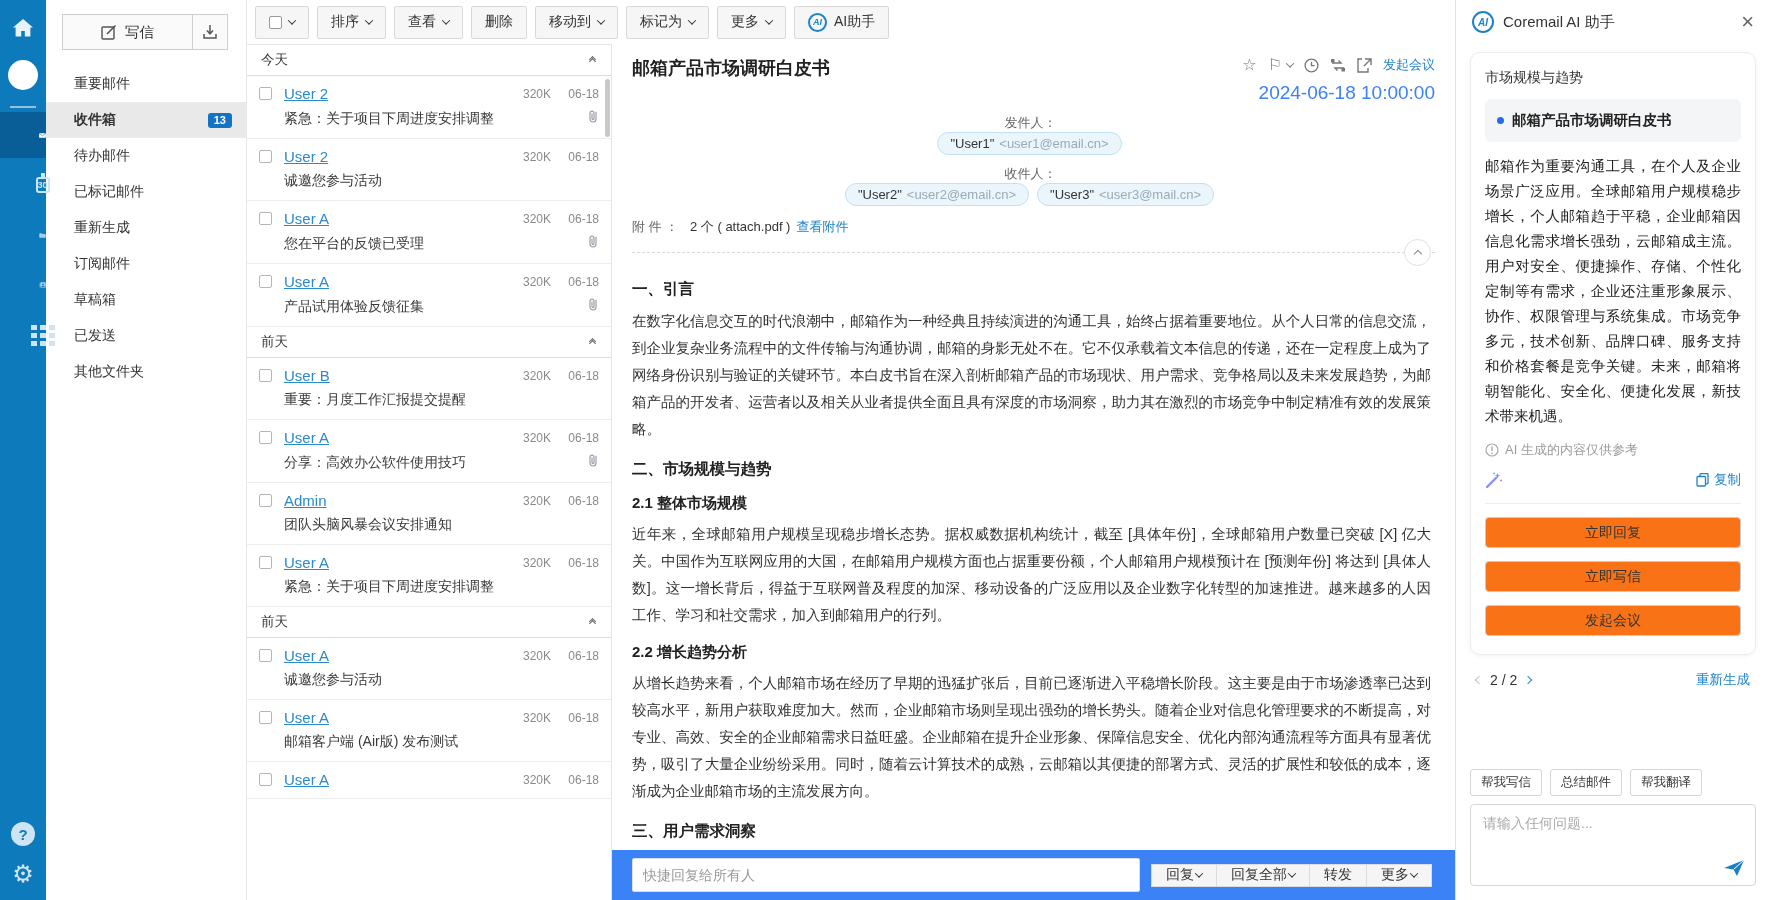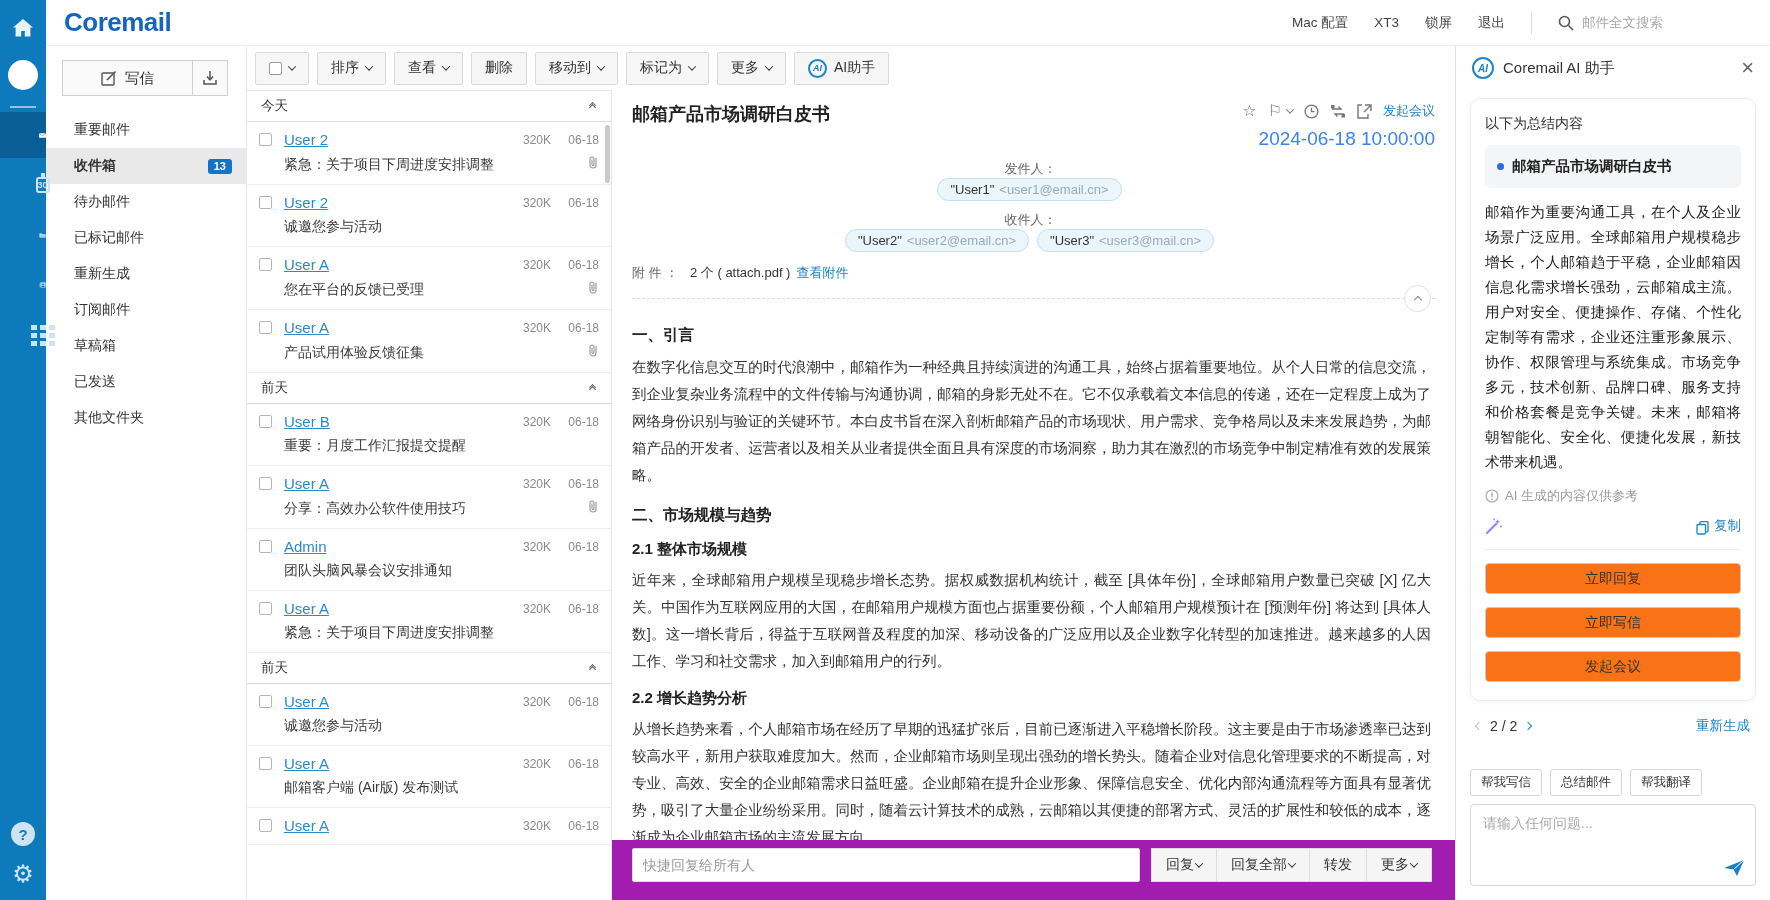--- a/index.html
+++ b/index.html
@@ -104,43 +104,43 @@
   .attach-row { display:flex; align-items:center; margin-top:12px; font-size:13px; }
   .attach-info { color:#333; margin-right:6px; }
   .attach-link { color:#1f83c7; cursor:pointer; }
   .msg-divider { border-top:1px dashed #d9d9d9; margin:16px 0 4px; position:relative; }
   .collapse-btn { position:absolute; right:4px; top:-14px; width:27px; height:27px; border:1px solid #e0e0e0; border-radius:50%;
     background:#fff; display:flex; align-items:center; justify-content:center; color:#888; cursor:pointer; }
   .msg-body { padding:6px 4px 0 0; }
   .msg-body .bh1 { font-size:15.5px; font-weight:bold; color:#222; margin:16px 0 6px; }
   .msg-body .bh2 { font-size:15px; font-weight:bold; color:#222; margin:14px 0 4px; }
   .msg-body p { font-size:14.5px; line-height:27px; color:#333; margin:8px 0; text-align:justify; }
-  .replybar { flex-shrink:0; display:flex; align-items:center; padding:8px 20px 18px; background:#a21caf; }
+  .replybar { flex-shrink:0; display:flex; align-items:center; padding:8px 20px 8px; background:#3b82f6; }
   .quick-input { width:508px; height:34px; border:1px solid #ddd; border-radius:2px; padding:0 10px; font-size:14px; color:#333; outline:none; }
   .quick-input::placeholder { color:#999; }
   .rb-group { display:flex; margin-left:12px; }
-  .rb-btn { display:inline-flex; align-items:center; gap:2px; height:34px; padding:0 14px; background:#f5f5f5;
+  .rb-btn { display:inline-flex; align-items:center; gap:2px; height:23px; padding:0 14px; background:#f5f5f5;
     border:1px solid #ddd; margin-left:-1px; font-size:14px; color:#333; cursor:pointer; white-space:nowrap; }
 
   
   .ai { width:315px; flex-shrink:0; border-left:1px solid #e2e2e2; display:flex; flex-direction:column; overflow:hidden; }
   .ai-head { height:44px; flex-shrink:0; display:flex; align-items:center; gap:9px; padding:0 16px; }
   .ai-head .ai-logo { width:22px; height:22px; font-size:10px; }
   .ai-title { font-size:15px; color:#333; }
   .ai-close { margin-left:auto; font-size:22px; color:#666; cursor:pointer; line-height:1; }
   .ai-card { margin:8px 14px 0; border:1px solid #ececec; border-radius:10px; padding:16px 14px 18px;
     box-shadow:0 1px 5px rgba(0,0,0,.05); }
   .ai-sum-label { font-size:14px; color:#333; }
   .ai-docbox { margin-top:12px; background:#f4f5f6; border-radius:6px; padding:12px; display:flex; align-items:center; gap:8px; }
   .ai-dot { width:7px; height:7px; border-radius:50%; background:#2b6be4; flex-shrink:0; }
   .ai-doc-title { font-size:14.5px; color:#222; font-weight:600; }
   .ai-summary { font-size:14.5px; line-height:25px; color:#222; margin-top:12px; text-align:justify; }
   .ai-disclaimer { display:flex; align-items:center; gap:6px; margin-top:12px; font-size:13px; color:#9b9b9b; }
   .ai-tools { display:flex; align-items:center; margin-top:12px; }
-  .ai-copy { margin-left:auto; display:inline-flex; align-items:flex-end; gap:5px; color:#1f83c7; font-size:13.5px; cursor:pointer; }
+  .ai-copy { margin-left:auto; display:inline-flex; align-items:center; gap:5px; color:#1f83c7; font-size:13.5px; cursor:pointer; }
   .ai-carddiv { border-top:1px solid #ededed; margin-top:14px; }
   .ai-action { width:100%; height:31px; margin-top:13px; background:#f97316; border:1px solid #c9c9c9; border-radius:4px;
     font-size:14px; color:#333; cursor:pointer; font-family:inherit; }
   .ai-pager { display:flex; align-items:center; gap:8px; margin:16px 20px 0; }
   .ai-pgtext { font-size:14px; color:#333; }
   .pg-prev { color:#c0c0c0; } .pg-next { color:#1f83c7; cursor:pointer; }
   .ai-regen { margin-left:auto; font-size:13.5px; color:#1f83c7; cursor:pointer; }
   .ai-spacer { flex:1; }
   .ai-chips { display:flex; gap:8px; margin:0 14px 8px; }
   .ai-chip { padding:4px 10px; border:1px solid #d6d6d6; border-radius:3px; font-size:12.5px; color:#333; background:#fff; cursor:pointer; }
@@ -202,39 +202,20 @@
         </span>
     </div>
     <div class="rail-bottom">
       <div class="help-circle">?</div>
       <div class="gear">⚙</div>
     </div>
   </div>
 
   <div class="main">
 
-    <div class="topbar">
-      <div class="logo">Coremail</div>
-      <div class="topbar-right">
-        <span id="topmenu" style="display:flex;gap:26px;align-items:center;">
-            <span class="topmenu-item">Mac 配置</span>
-            <span class="topmenu-item">XT3</span>
-            <span class="topmenu-item">锁屏</span>
-            <span class="topmenu-item">退出</span>
-          </span>
-        <span class="top-div"></span>
-        <span class="search-wrap">
-          <svg width="16" height="16" viewBox="0 0 16 16">
-              <circle cx="6.5" cy="6.5" r="5" fill="none" stroke="#555" stroke-width="1.6"></circle>
-              <line x1="10.5" y1="10.5" x2="15" y2="15" stroke="#555" stroke-width="1.6"></line>
-            </svg>
-          <input type="text" placeholder="邮件全文搜索" style="">
-        </span>
-      </div>
-    </div>
 
     <div class="content">
 
       <div class="nav">
         <div class="compose-row">
           <button class="compose-btn">
             <svg width="16" height="16" viewBox="0 0 16 16">
                 <rect x="1" y="3" width="12" height="12" rx="1" fill="none" stroke="#555" stroke-width="1.4"></rect>
                 <line x1="6" y1="10" x2="14.5" y2="1.5" stroke="#555" stroke-width="1.6"></line>
               </svg>
@@ -584,21 +565,21 @@
       </div>
 
       <div class="ai">
         <div class="ai-head">
           <span class="ai-logo">AI</span>
           <span class="ai-title">Coremail AI 助手</span>
           <span class="ai-close">×</span>
         </div>
 
         <div class="ai-card">
-          <div class="ai-sum-label">以下为总结内容</div>
+          <div class="ai-sum-label">市场规模与趋势</div>
           <div class="ai-docbox">
             <span class="ai-dot"></span>
             <span class="ai-doc-title">邮箱产品市场调研白皮书</span>
           </div>
           <div class="ai-summary">邮箱作为重要沟通工具，在个人及企业场景广泛应用。全球邮箱用户规模稳步增长，个人邮箱趋于平稳，企业邮箱因信息化需求增长强劲，云邮箱成主流。用户对安全、便捷操作、存储、个性化定制等有需求，企业还注重形象展示、协作、权限管理与系统集成。市场竞争多元，技术创新、品牌口碑、服务支持和价格套餐是竞争关键。未来，邮箱将朝智能化、安全化、便捷化发展，新技术带来机遇。</div>
           <div class="ai-disclaimer">
             <svg width="14" height="14" viewBox="0 0 14 14">
                 <circle cx="7" cy="7" r="6" fill="none" stroke="#aaa" stroke-width="1.2"></circle>
                 <line x1="7" y1="3.6" x2="7" y2="8" stroke="#aaa" stroke-width="1.4"></line>
                 <circle cx="7" cy="10.3" r="0.9" fill="#aaa"></circle>

